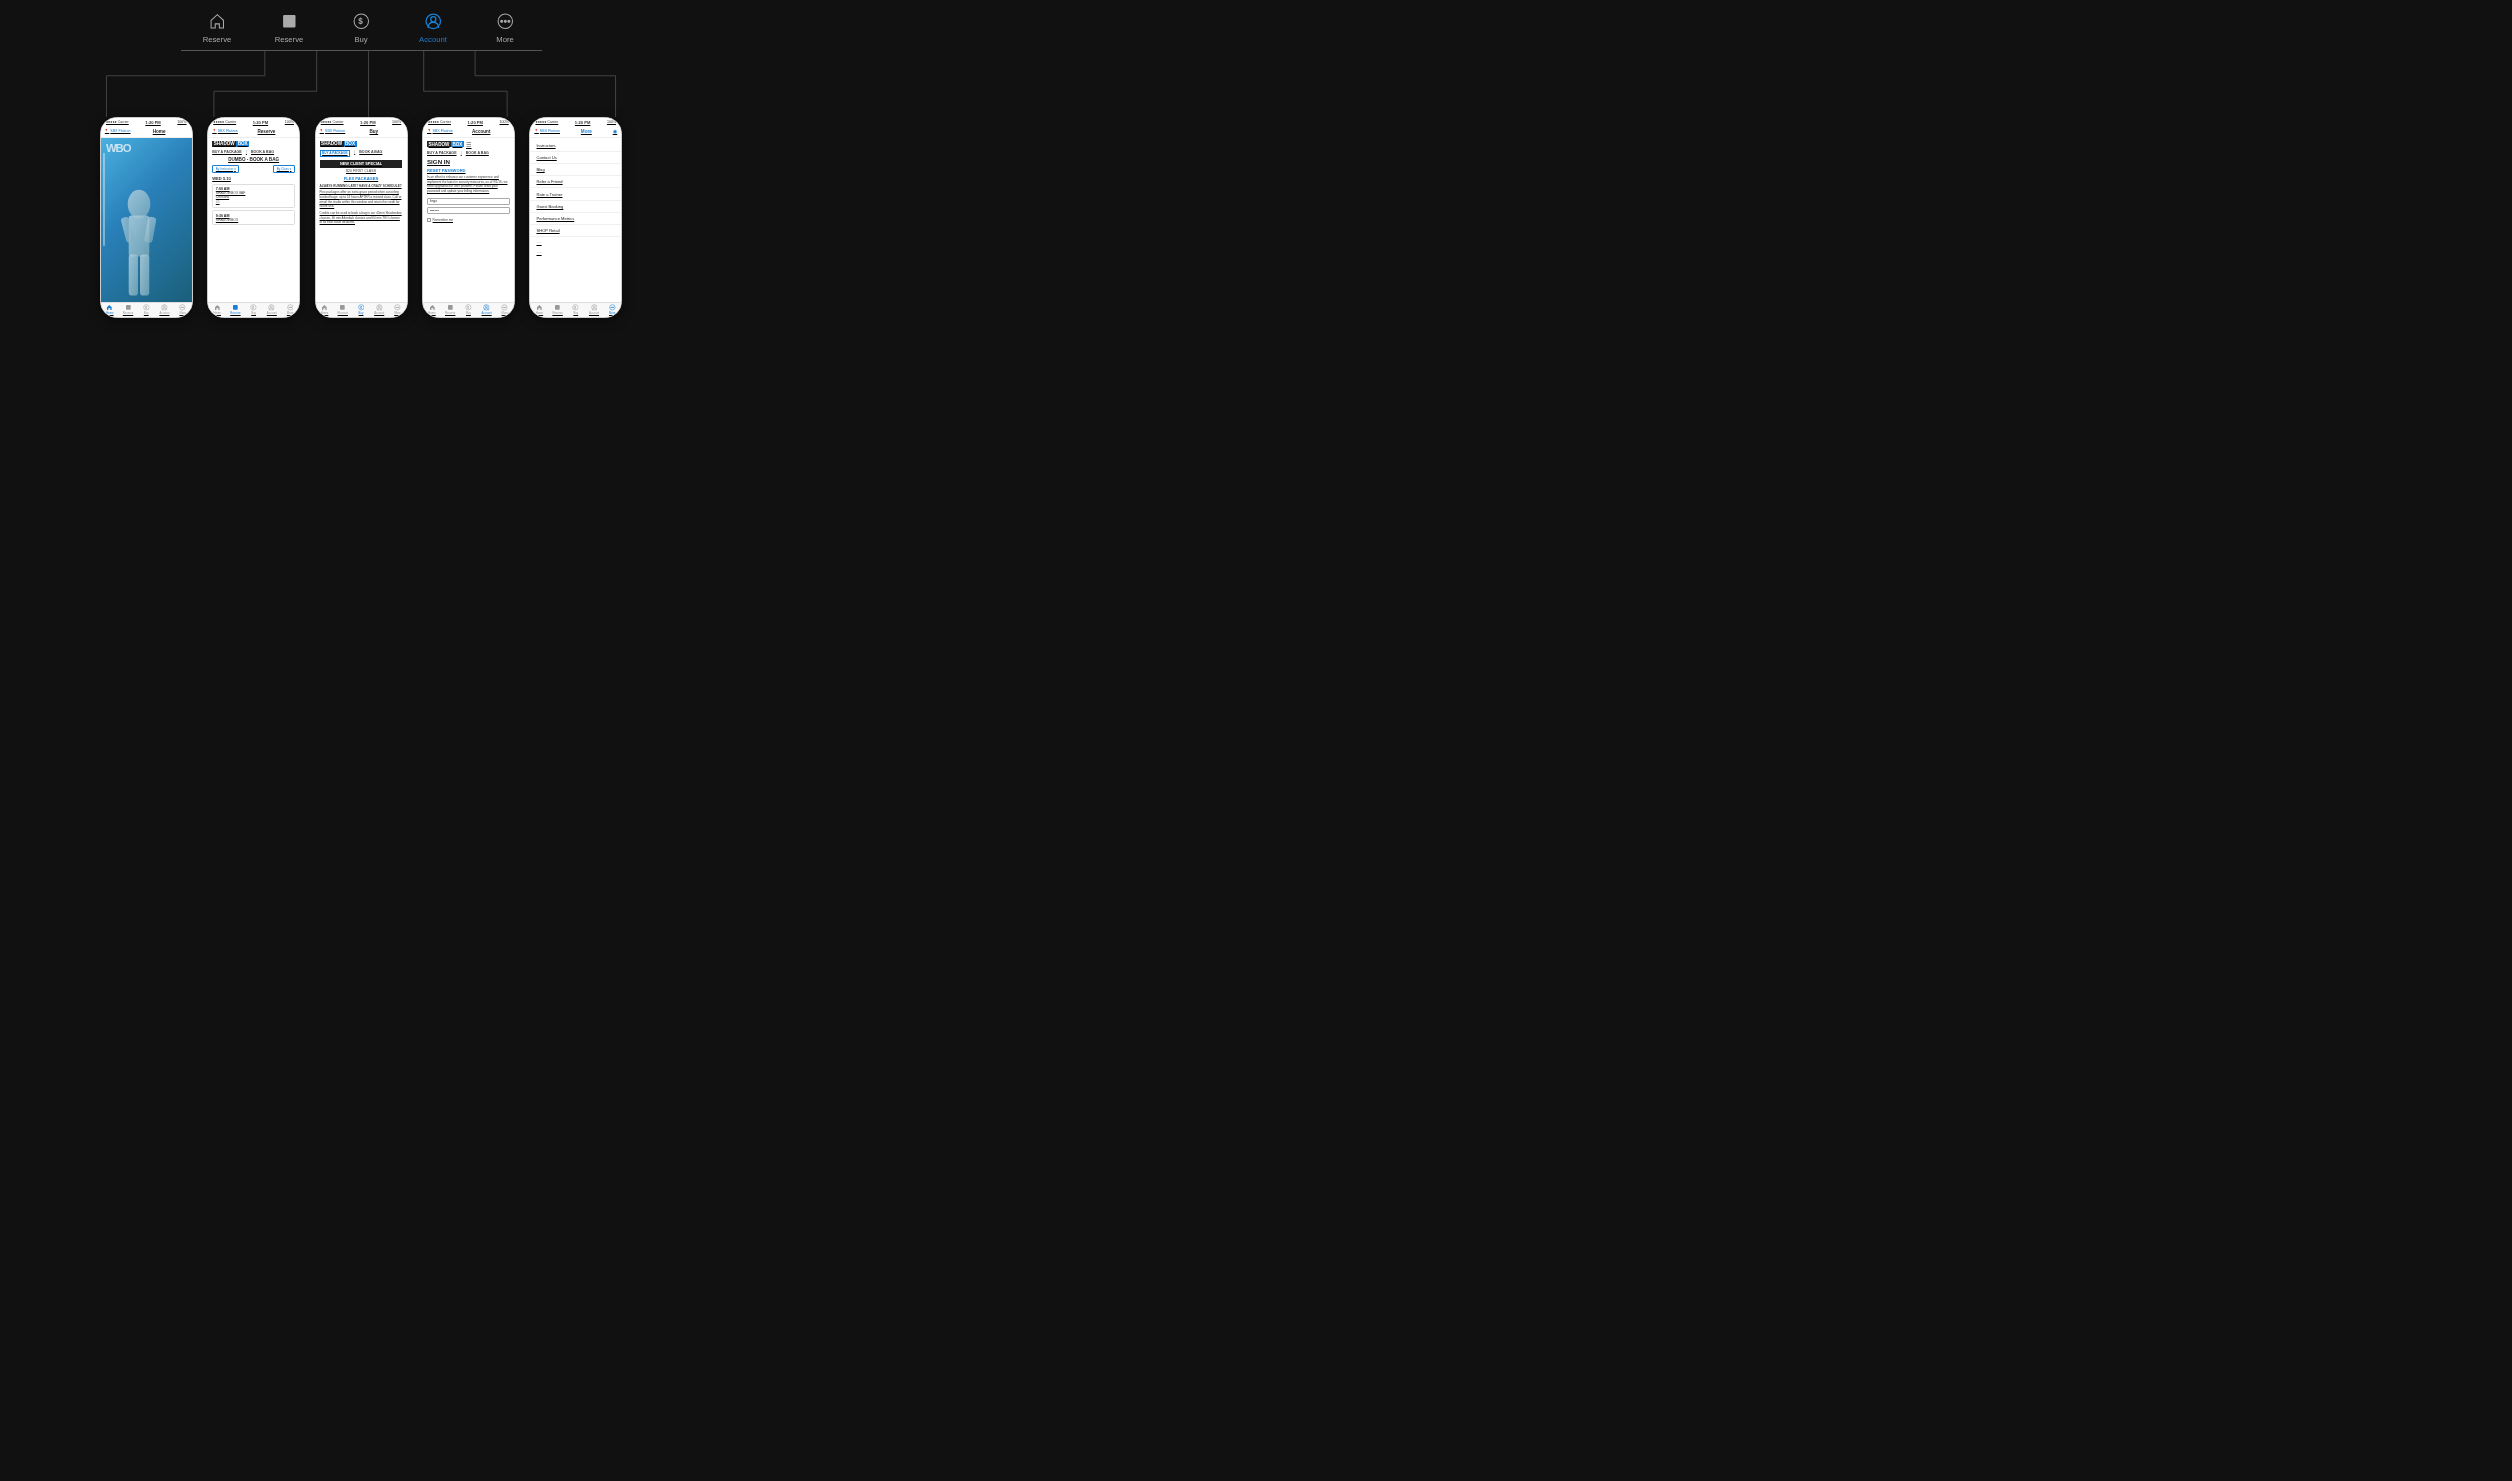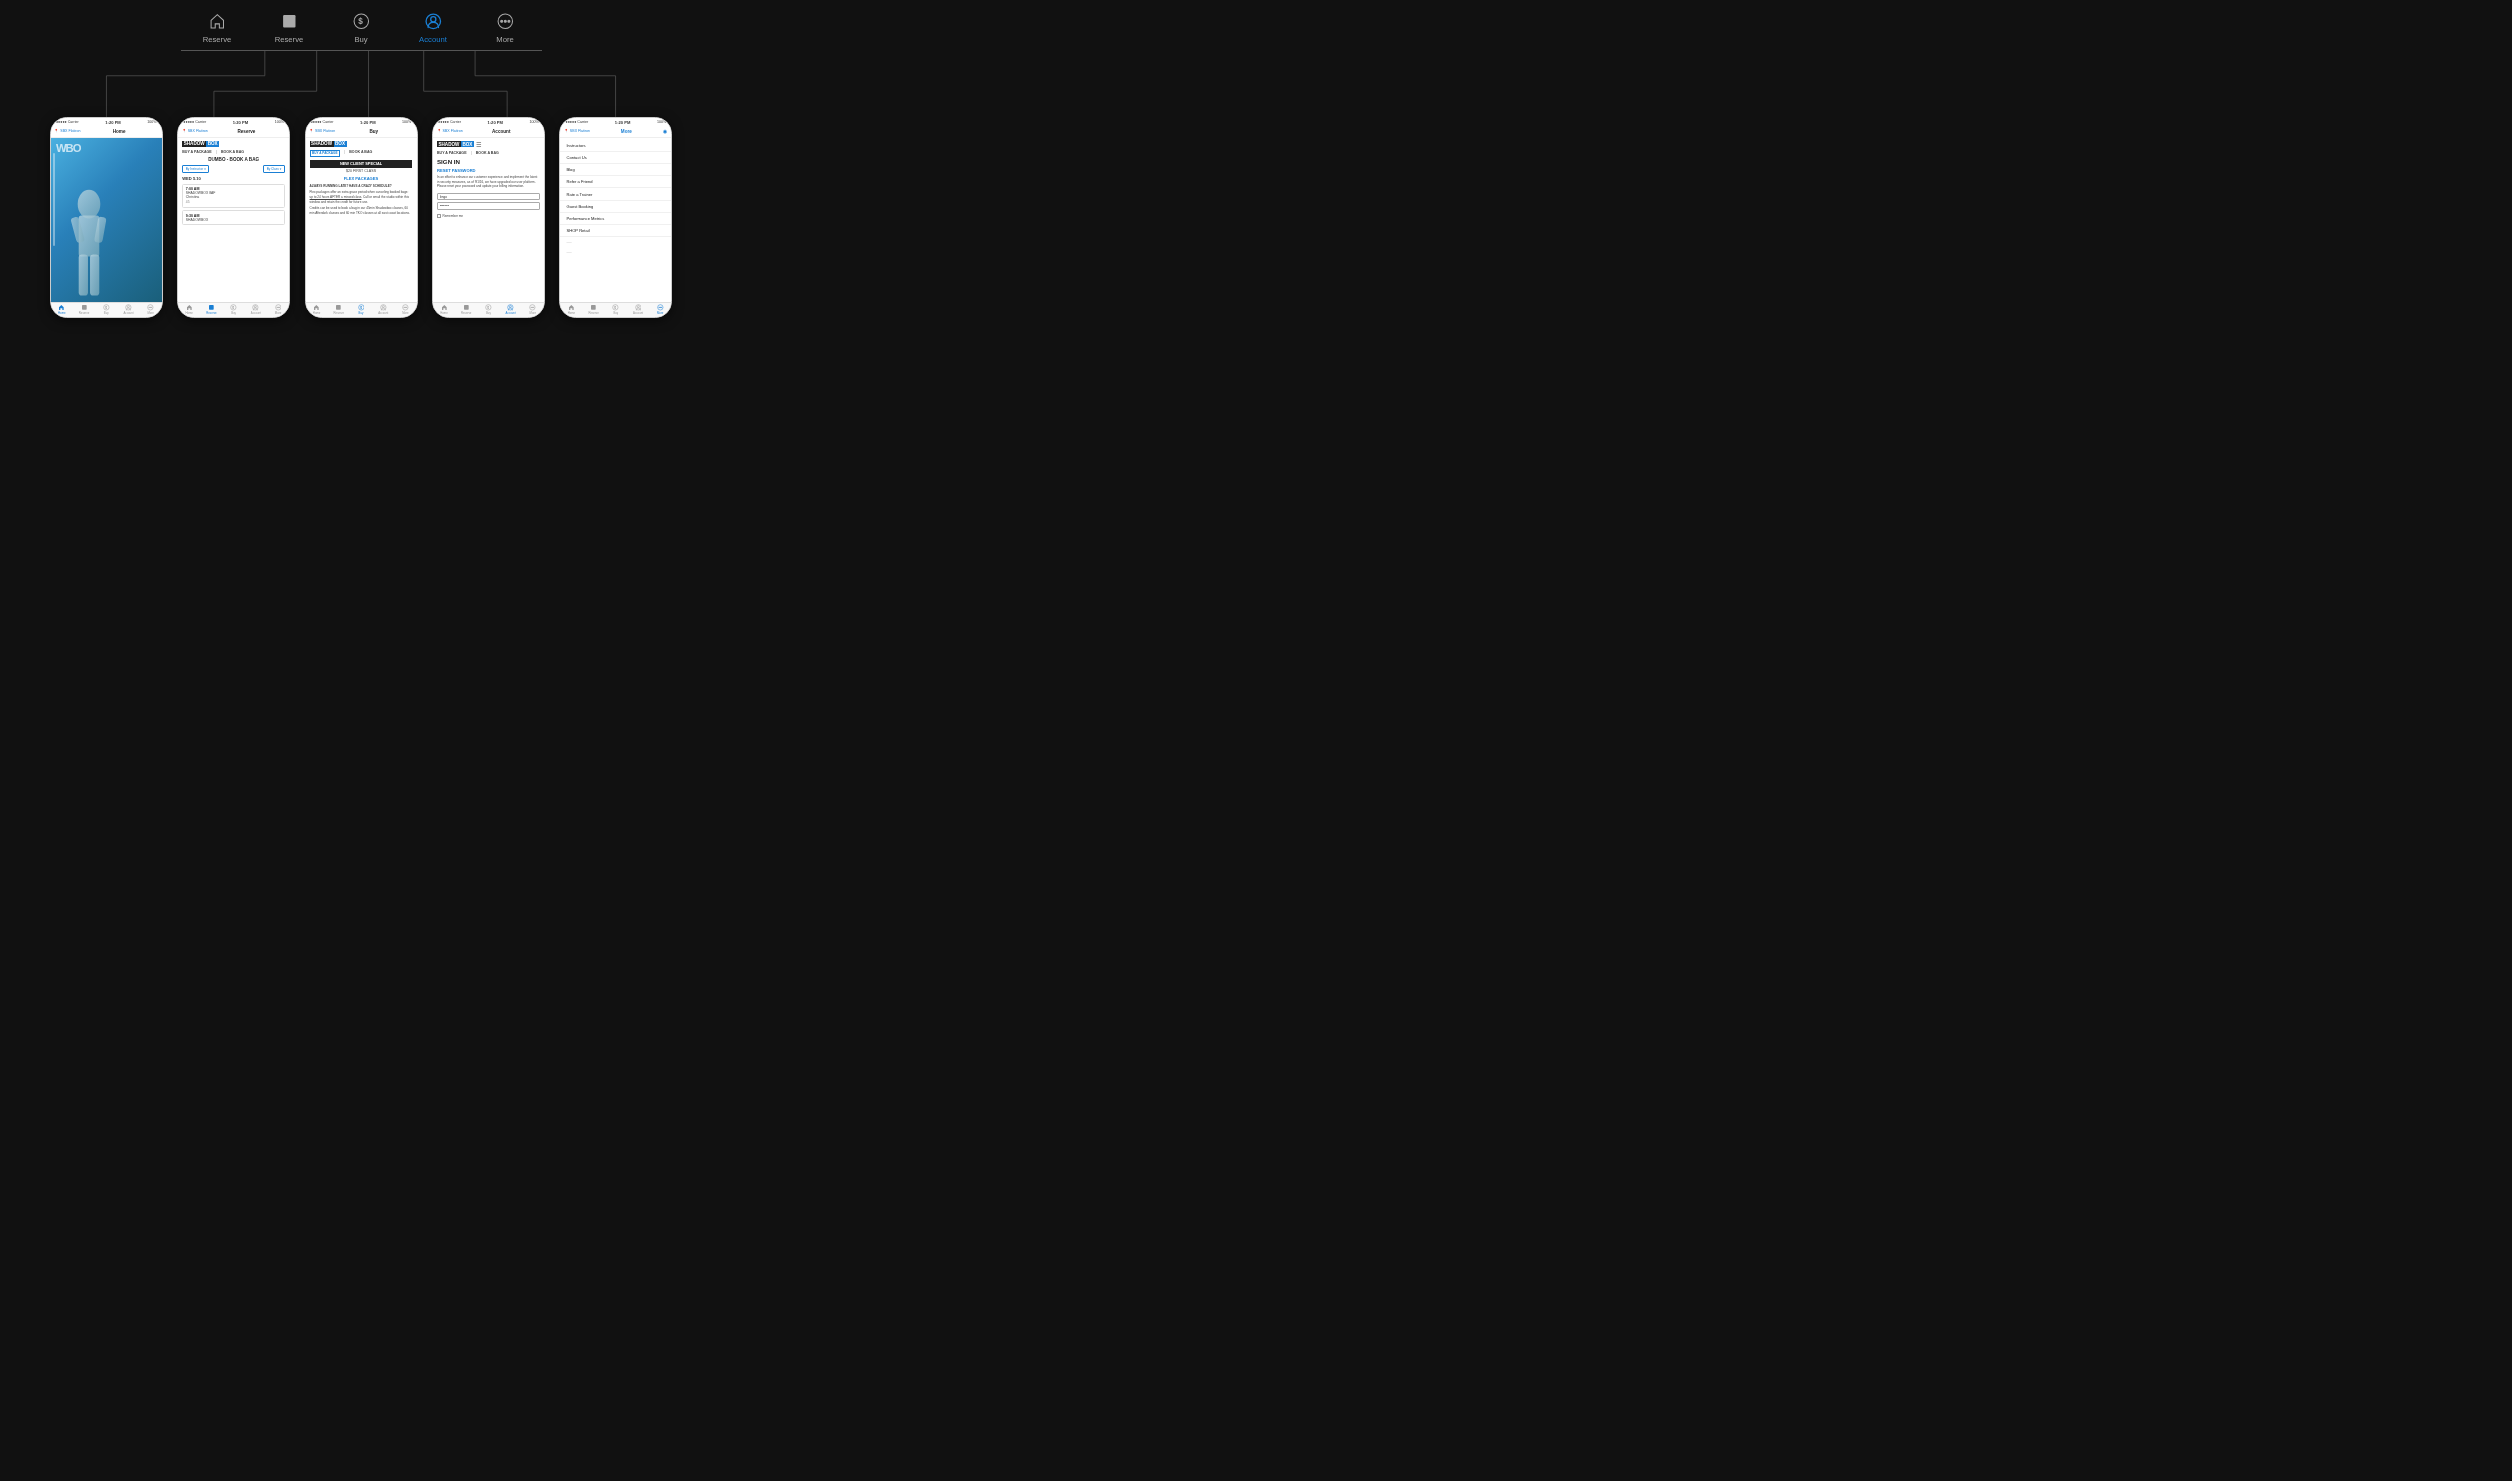--- a/index.html
+++ b/index.html
@@ -57,31 +57,32 @@
     .phones-row {
       display: flex;
       justify-content: center;
       gap: 14.4px;
       padding: 0 10.3px 20.6px 10.3px;
       align-items: flex-start;
     }
 
     
     .phone {
-      width: 113px;
+      width: 93px;
       height: 201px;
       background: #f0f0f0;
       border-radius: 16.5px;
       border: 1.5px solid #ccc;
       overflow: hidden;
       display: flex;
       flex-direction: column;
       position: relative;
       box-shadow: 0 2.1px 10.3px rgba(0,0,0,0.5);
       flex-shrink: 0;
+      text-decoration: underline;
     }
     .phone-status-bar {
       background: #fff;
       display: flex;
       justify-content: space-between;
       align-items: center;
       padding: 1.5px 5.2px;
       font-size: 3.6px;
       color: #333;
       height: 8.2px;

